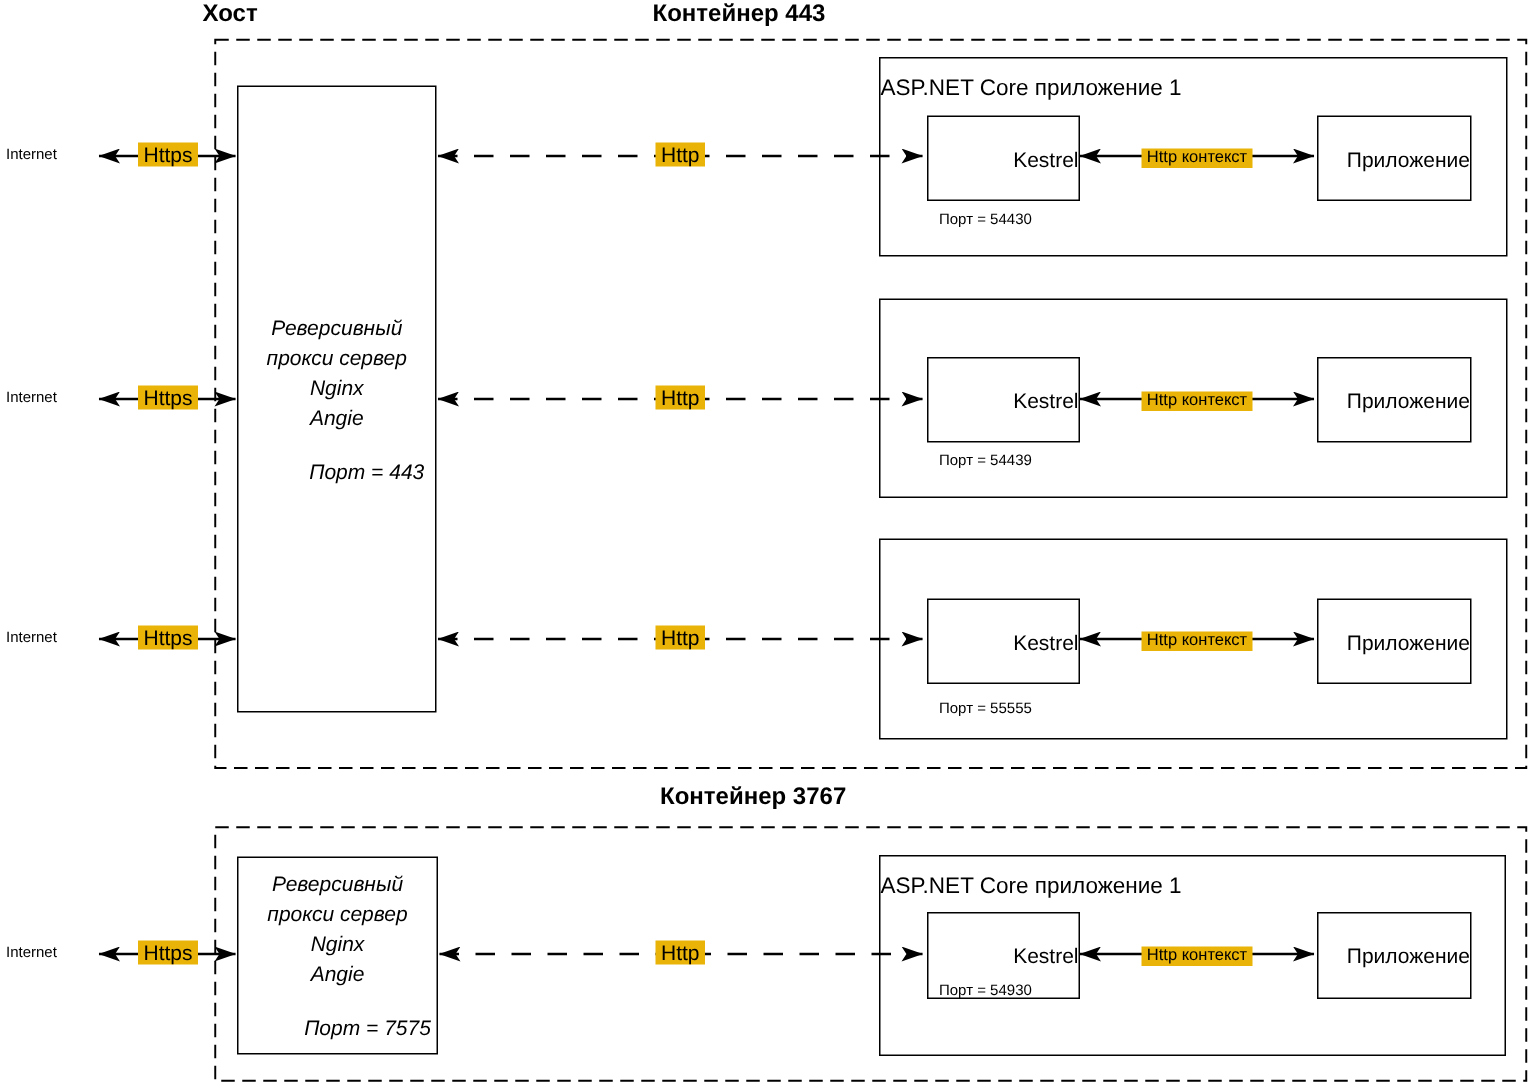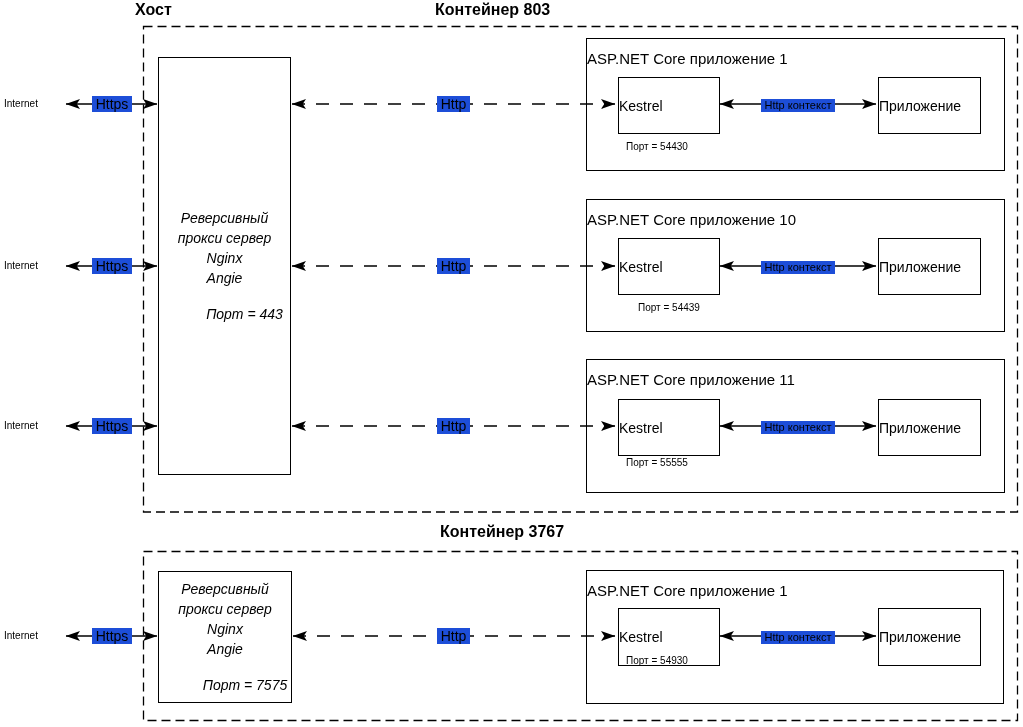--- a/index.html
+++ b/index.html
@@ -14,30 +14,30 @@
   .box { position:absolute; border:1px solid var(--line,#000); background:#fff; }
 
   .proxy { display:flex; flex-direction:column; justify-content:center; align-items:center;
            text-align:center; font-size:14px;font-style:italic; }
   .pline { line-height:20px; white-space:nowrap; }
   .pport { margin-top:16px;margin-left:40px; }
 
   .group { }
   .gtitle { position:absolute; left:0; right:0; top:11px; text-align:left;
             font-size:15px; white-space:nowrap; }
-  .inner { display:flex; align-items:center; justify-content:flex-start; font-size:14px; }
+  .inner { display:flex; align-items:center; justify-content:flex-end; font-size:14px; }
   .portlbl { position:absolute; font-size:10px; white-space:nowrap; }
 
   .overlay { position:absolute; left:0; top:0; pointer-events:none; }
   .arrow { stroke:var(--line,#000); stroke-width:1.6; fill:none; }
   .dashedline { stroke-dasharray:13 11; }
   .dashrect { fill:none; stroke:var(--line,#000); stroke-width:1.3; stroke-dasharray:9 5; }
 
   .linelabel { position:absolute; text-align:center; transform:translateY(-50%); }
-  .linelabel .tag { display:inline-block; background:#1d4ed8; padding:0 4px; font-size:14px;
+  .linelabel .tag { display:inline-block; background:#eab308; padding:0 4px; font-size:14px;
                     line-height:16px; white-space:nowrap; }
   .linelabel .tag.small { font-size:11px; line-height:13px; }
 </style>
 </head>
 <body>
 
 <div class="canvas">
 
   <div class="box proxy" style="left:158px;top:57px;width:133px;height:418px">
     <div class="pline">Реверсивный</div>
@@ -60,36 +60,34 @@
     <div class="box inner" style="left:31px;top:38px;width:102px;height:57px">
       <span>Kestrel</span>
     </div>
     <div class="portlbl" style="left:39px;top:102px">Порт = 54430</div>
     <div class="box inner" style="left:291px;top:38px;width:103px;height:57px">
       <span>Приложение</span>
     </div>
   </div>
 
   <div class="box group" style="left:586px;top:199px;width:419px;height:133px">
-    <div class="gtitle">ASP.NET Core приложение 10</div>
     <div class="box inner" style="left:31px;top:38px;width:102px;height:57px">
       <span>Kestrel</span>
     </div>
-    <div class="portlbl" style="left:51px;top:102px">Порт = 54439</div>
+    <div class="portlbl" style="left:39px;top:102px">Порт = 54439</div>
     <div class="box inner" style="left:291px;top:38px;width:103px;height:57px">
       <span>Приложение</span>
     </div>
   </div>
 
   <div class="box group" style="left:586px;top:359px;width:419px;height:134px">
-    <div class="gtitle">ASP.NET Core приложение 11</div>
     <div class="box inner" style="left:31px;top:39px;width:102px;height:57px">
       <span>Kestrel</span>
     </div>
-    <div class="portlbl" style="left:39px;top:97px">Порт = 55555</div>
+    <div class="portlbl" style="left:39px;top:107px">Порт = 55555</div>
     <div class="box inner" style="left:291px;top:39px;width:103px;height:57px">
       <span>Приложение</span>
     </div>
   </div>
 
   <div class="box group" style="left:586px;top:570px;width:418px;height:134px">
     <div class="gtitle">ASP.NET Core приложение 1</div>
     <div class="box inner" style="left:31px;top:37px;width:102px;height:58px">
       <span>Kestrel</span>
     </div>
@@ -120,21 +118,21 @@
     <line class="arrow" x1="66" y1="426" x2="157" y2="426" marker-start="url(#arw)" marker-end="url(#arw)"></line>
     <line class="arrow dashedline" x1="292" y1="426" x2="615" y2="426" marker-start="url(#arw)" marker-end="url(#arw)"></line>
     <line class="arrow" x1="720" y1="426" x2="876" y2="426" marker-start="url(#arw)" marker-end="url(#arw)"></line>
 
     <line class="arrow" x1="66" y1="636" x2="157" y2="636" marker-start="url(#arw)" marker-end="url(#arw)"></line>
     <line class="arrow dashedline" x1="293" y1="636" x2="615" y2="636" marker-start="url(#arw)" marker-end="url(#arw)"></line>
     <line class="arrow" x1="720" y1="636" x2="876" y2="636" marker-start="url(#arw)" marker-end="url(#arw)"></line>
   </svg>
 
   <div class="lbl bold" style="left:135px;top:1px">Хост</div>
-  <div class="lbl bold" style="left:435px;top:1px">Контейнер 803</div>
+  <div class="lbl bold" style="left:435px;top:1px">Контейнер 443</div>
   <div class="lbl bold" style="left:440px;top:523px">Контейнер 3767</div>
 
   <div class="lbl vcenter" style="left:4px;top:104px">Internet</div>
   <div class="lbl vcenter" style="left:4px;top:266px">Internet</div>
   <div class="lbl vcenter" style="left:4px;top:426px">Internet</div>
   <div class="lbl vcenter" style="left:4px;top:636px">Internet</div>
 
   <div class="linelabel" style="left:68px;width:88px;top:104px"><span class="tag">Https</span></div>
   <div class="linelabel" style="left:68px;width:88px;top:266px"><span class="tag">Https</span></div>
   <div class="linelabel" style="left:68px;width:88px;top:426px"><span class="tag">Https</span></div>

